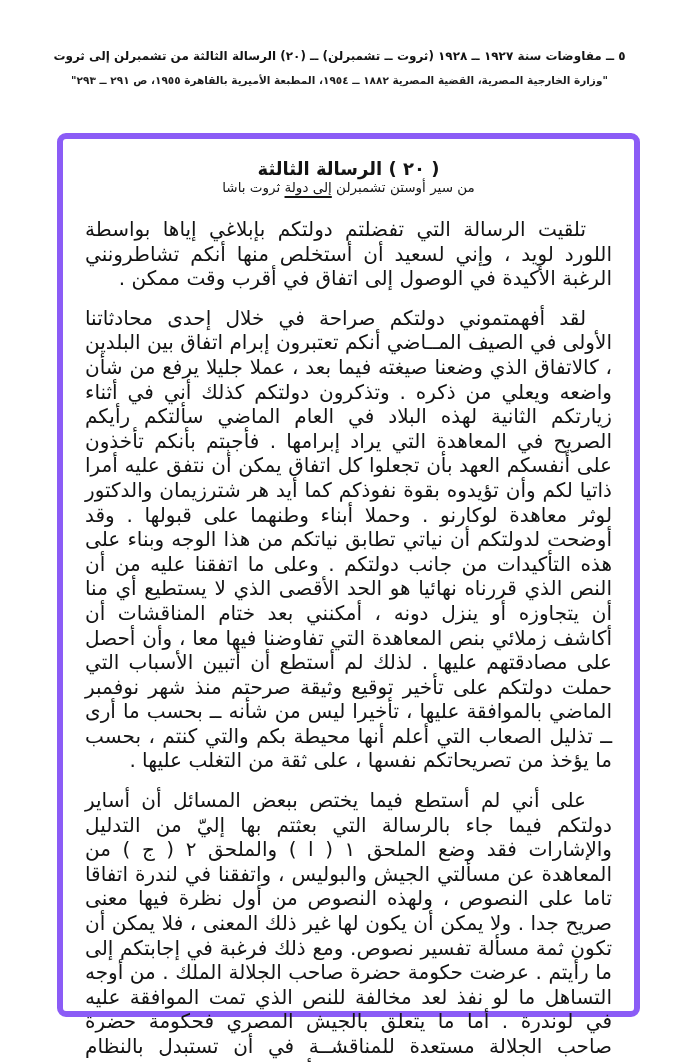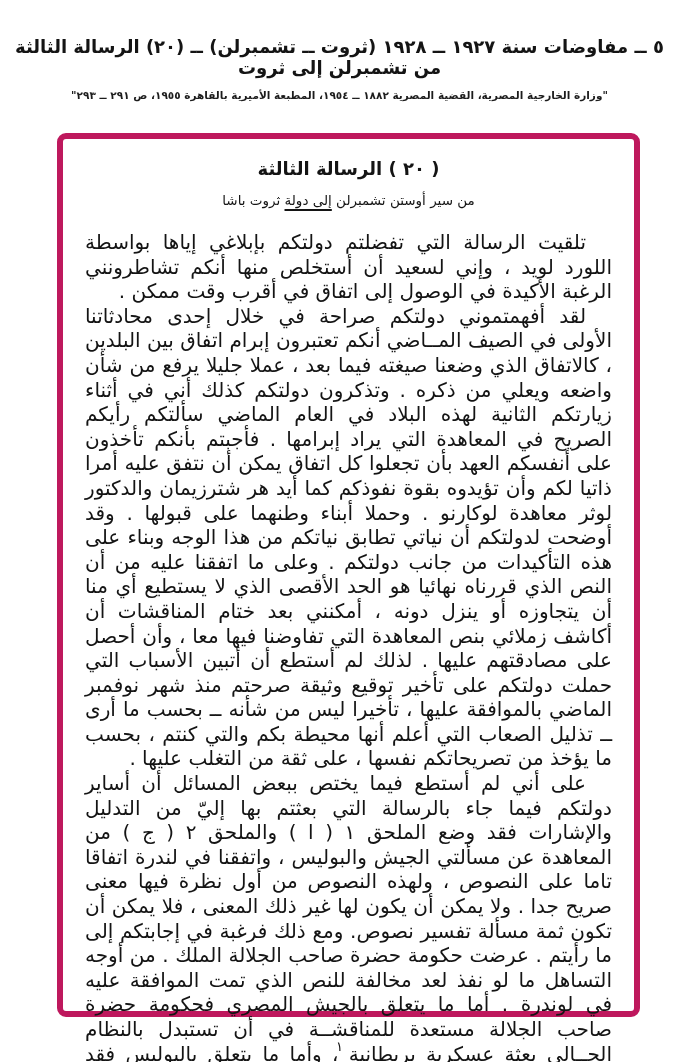--- a/index.html
+++ b/index.html
@@ -9,59 +9,58 @@
     position:relative;
     font-family:"DejaVu Sans", sans-serif;
     color:#141414;
     overflow:hidden;
   }
   .page-header {
     position:absolute; top:36px; left:0; right:0;
     text-align:center; direction:rtl;
   }
   .hdr-line1 { font-size:14px; font-weight:bold; letter-spacing:0.2px; }
-  .hdr-line2 { font-size:18px; font-weight:bold; }
+  .hdr-line2 { font-size:12px; font-weight:bold; margin-top:13px; }
   .hdr-line3 { font-size:10.5px; font-weight:bold; margin-top:11px; color:#1c1c1c; }
   .doc-frame {
     position:absolute;
     left:57px; top:133px;
     width:583px; height:884px;
-    border:6px solid #be185d;
+    border:6px solid #8b5cf6;
     border-radius:9px;
     padding:15px 22px 10px 22px;
     background:#ffffff;
   }
   .letter-title {
     text-align:center;
     font-size:18px;
     font-weight:bold;
     direction:rtl;
     margin-top:4px;
     font-family:"DejaVu Sans", sans-serif;
   }
   .letter-subtitle {
     text-align:center;
     font-size:13.5px;
     direction:rtl;
-    margin-top:13px;
   }
   .letter-subtitle .u {
     text-decoration:underline;
     text-underline-offset:4px;
     text-decoration-thickness:1.5px;
   }
   .letter-body {
     direction:rtl;
     margin-top:22px;
     font-size:20px;
     line-height:24.6px;
     text-align:justify;
   }
   .para { text-indent:26px; }
-  .para + .para { margin-top:0; }
+  .para + .para { margin-top:15px; }
   .para-gap { margin-top:25px; }
   .page-number {
     position:absolute;
     bottom:8px; left:0; right:0;
     text-align:center;
     font-size:13px;
     color:#111;
   }
 </style>
 </head>

